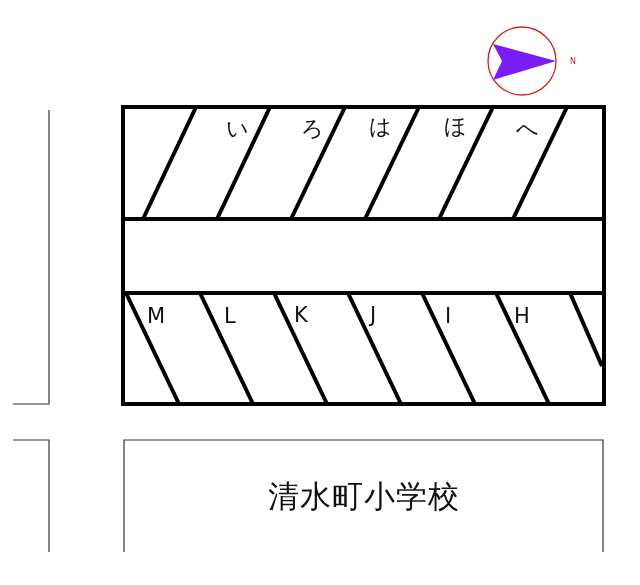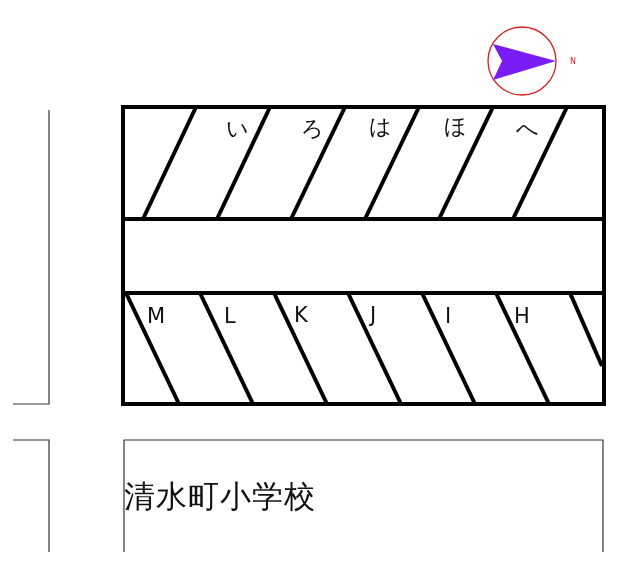--- a/index.html
+++ b/index.html
@@ -1,21 +1,21 @@
 <!DOCTYPE html>
 <html><head>
   <meta charset="utf-8">
   <style>
     html, body { margin: 0; padding: 0; background: #ffffff; }
     body { width: 640px; height: 585px; position: relative; overflow: hidden; font-family: "DejaVu Sans", sans-serif; }
     svg.map { position: absolute; left: 0; top: 0; }
     .label { position: absolute; color: #111; font-family: "DejaVu Sans", sans-serif; line-height: 1; }
     .kana { font-size: 22px; }
     .letter { font-size: 21px; }
-    .school { position: absolute; left: 124px; top: 476px; width: 480px; text-align: left; font-size: 31px; color: #111; letter-spacing: 1px; }
+    .school { position: absolute; left: 124px; top: 476px; width: 480px; text-align: center; font-size: 31px; color: #111; letter-spacing: 1px; }
     .north { position: absolute; left: 570px; top: 57px; font-size: 8px; color: #d42020; font-family: "DejaVu Sans", sans-serif; }
   </style>
 </head>
 <body>
 
 <svg class="map" width="640" height="585" viewBox="0 0 640 585">
 
   <g stroke="#333" stroke-width="1.2" fill="none">
     <polyline points="49,110 49,404 13,404"></polyline>
     <polyline points="13,440 49,440 49,552"></polyline>

